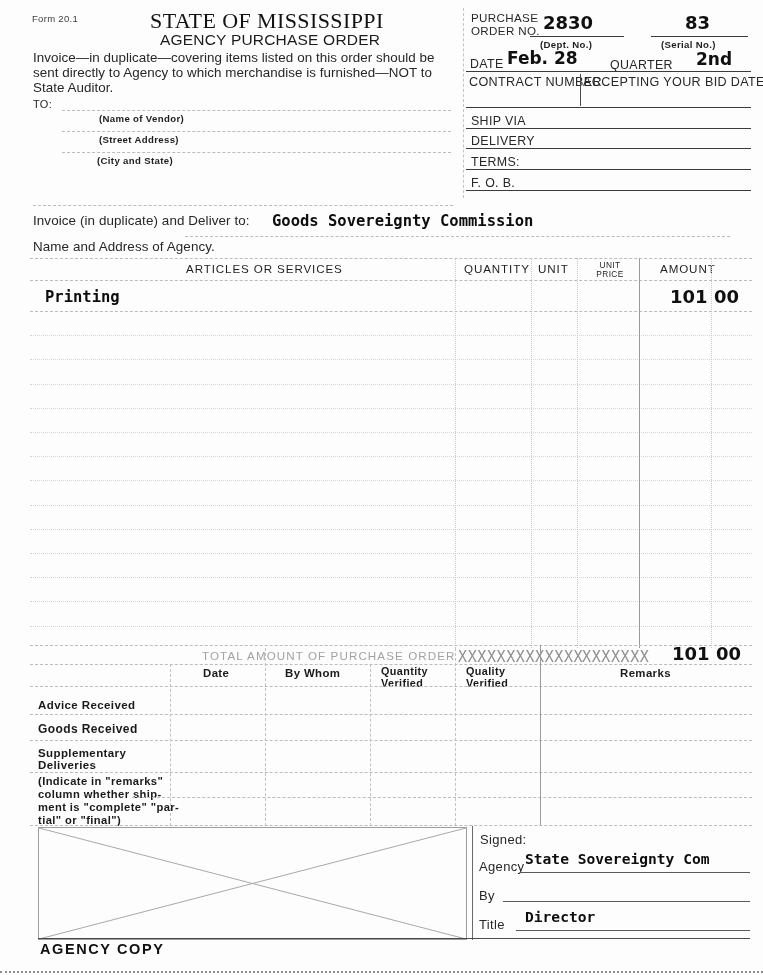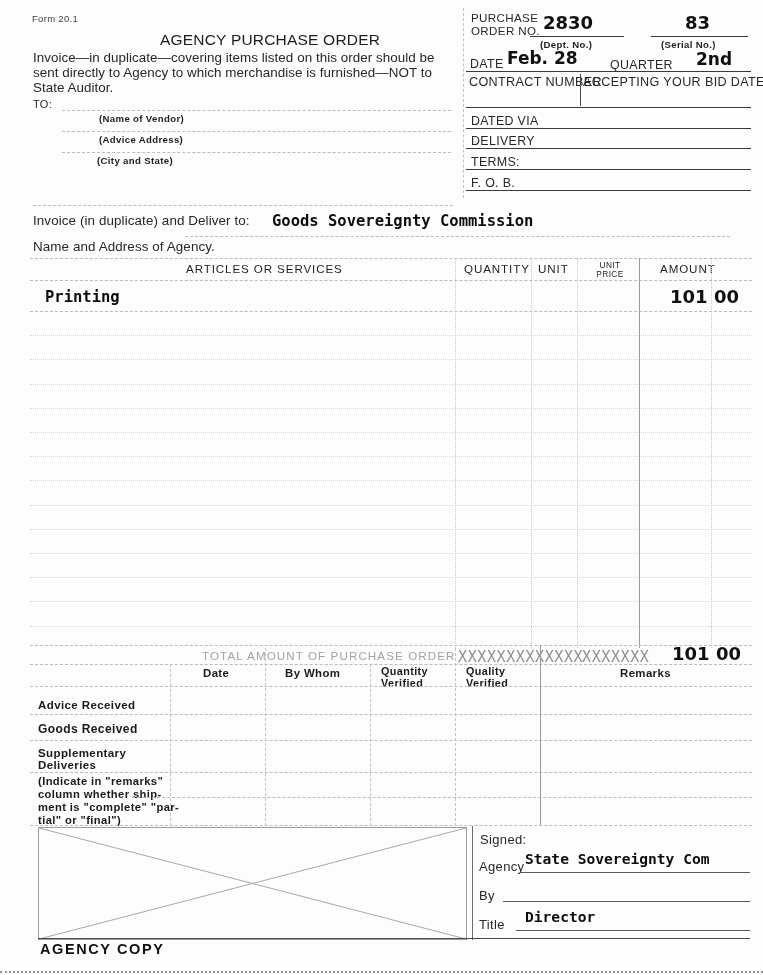--- a/index.html
+++ b/index.html
@@ -43,31 +43,32 @@
   .xbox svg{display:block;}
   .wrap-body{position:absolute;font-size:13.4px;line-height:15px;color:#272727;letter-spacing:.05px;}
 </style>
 </head>
 <body>
 
 <div class="page">
 
   <div class="t formno abs" style="left:32px;top:14px;">Form 20.1</div>
 
+  <div class="t title1 abs" style="left:150px;top:10px;">STATE OF MISSISSIPPI</div>
   <div class="t title2 abs" style="left:160px;top:32px;">AGENCY PURCHASE ORDER</div>
 
   <div class="wrap-body" style="left:33px;top:50px;width:425px;">Invoice—in duplicate—covering items listed on this order should be sent directly to Agency to which merchandise is furnished—NOT to State Auditor.</div>
 
   <div class="t lbl abs" style="left:33px;top:99px;font-size:11px;">TO:</div>
   <div class="hline faint" style="left:62px;top:110px;width:389px;"></div>
   <div class="t small abs" style="left:99px;top:114px;">(Name of Vendor)</div>
 
   <div class="hline faint" style="left:62px;top:131px;width:389px;"></div>
   <div class="t tw tw14 abs" style="left:70px;top:116px;"></div>
-  <div class="t small abs" style="left:99px;top:135px;">(Advice Address)</div>
+  <div class="t small abs" style="left:99px;top:135px;">(Street Address)</div>
 
   <div class="hline faint" style="left:62px;top:152px;width:389px;"></div>
   <div class="t tw tw14 abs" style="left:70px;top:137px;"></div>
   <div class="t small abs" style="left:97px;top:156px;">(City and State)</div>
 
 
   <div class="hline faint" style="left:33px;top:205px;width:420px;"></div>
 
   <div class="t body abs" style="left:33px;top:214px;">Invoice (in duplicate) and Deliver to:</div>
 
@@ -94,21 +95,21 @@
   <div class="t hand abs" style="left:696px;top:51px;font-size:17px;">2nd</div>
   <div class="hline" style="left:466px;top:71px;width:285px;"></div>
 
   <div class="t lbl abs" style="left:469px;top:76px;font-size:12.6px;">CONTRACT NUMBER</div>
   <div class="t lbl abs" style="left:583px;top:76px;font-size:12.6px;">ACCEPTING YOUR BID DATED:</div>
   <div class="vline" style="left:580px;top:74px;height:32px;"></div>
   <div class="t tw tw14 abs" style="left:472px;top:92px;"></div>
   <div class="t tw tw14 abs" style="left:586px;top:92px;"></div>
   <div class="hline" style="left:466px;top:107px;width:285px;"></div>
 
-  <div class="t lbl abs" style="left:471px;top:115px;">DATED VIA</div>
+  <div class="t lbl abs" style="left:471px;top:115px;">SHIP VIA</div>
   <div class="t tw tw14 abs" style="left:560px;top:112px;"></div>
   <div class="hline" style="left:466px;top:128px;width:285px;"></div>
 
   <div class="t lbl abs" style="left:471px;top:135px;">DELIVERY</div>
   <div class="t tw tw14 abs" style="left:560px;top:132px;"></div>
   <div class="hline" style="left:466px;top:148px;width:285px;"></div>
 
   <div class="t lbl abs" style="left:471px;top:156px;">TERMS:</div>
   <div class="t tw tw14 abs" style="left:560px;top:153px;"></div>
   <div class="hline" style="left:466px;top:169px;width:285px;"></div>

